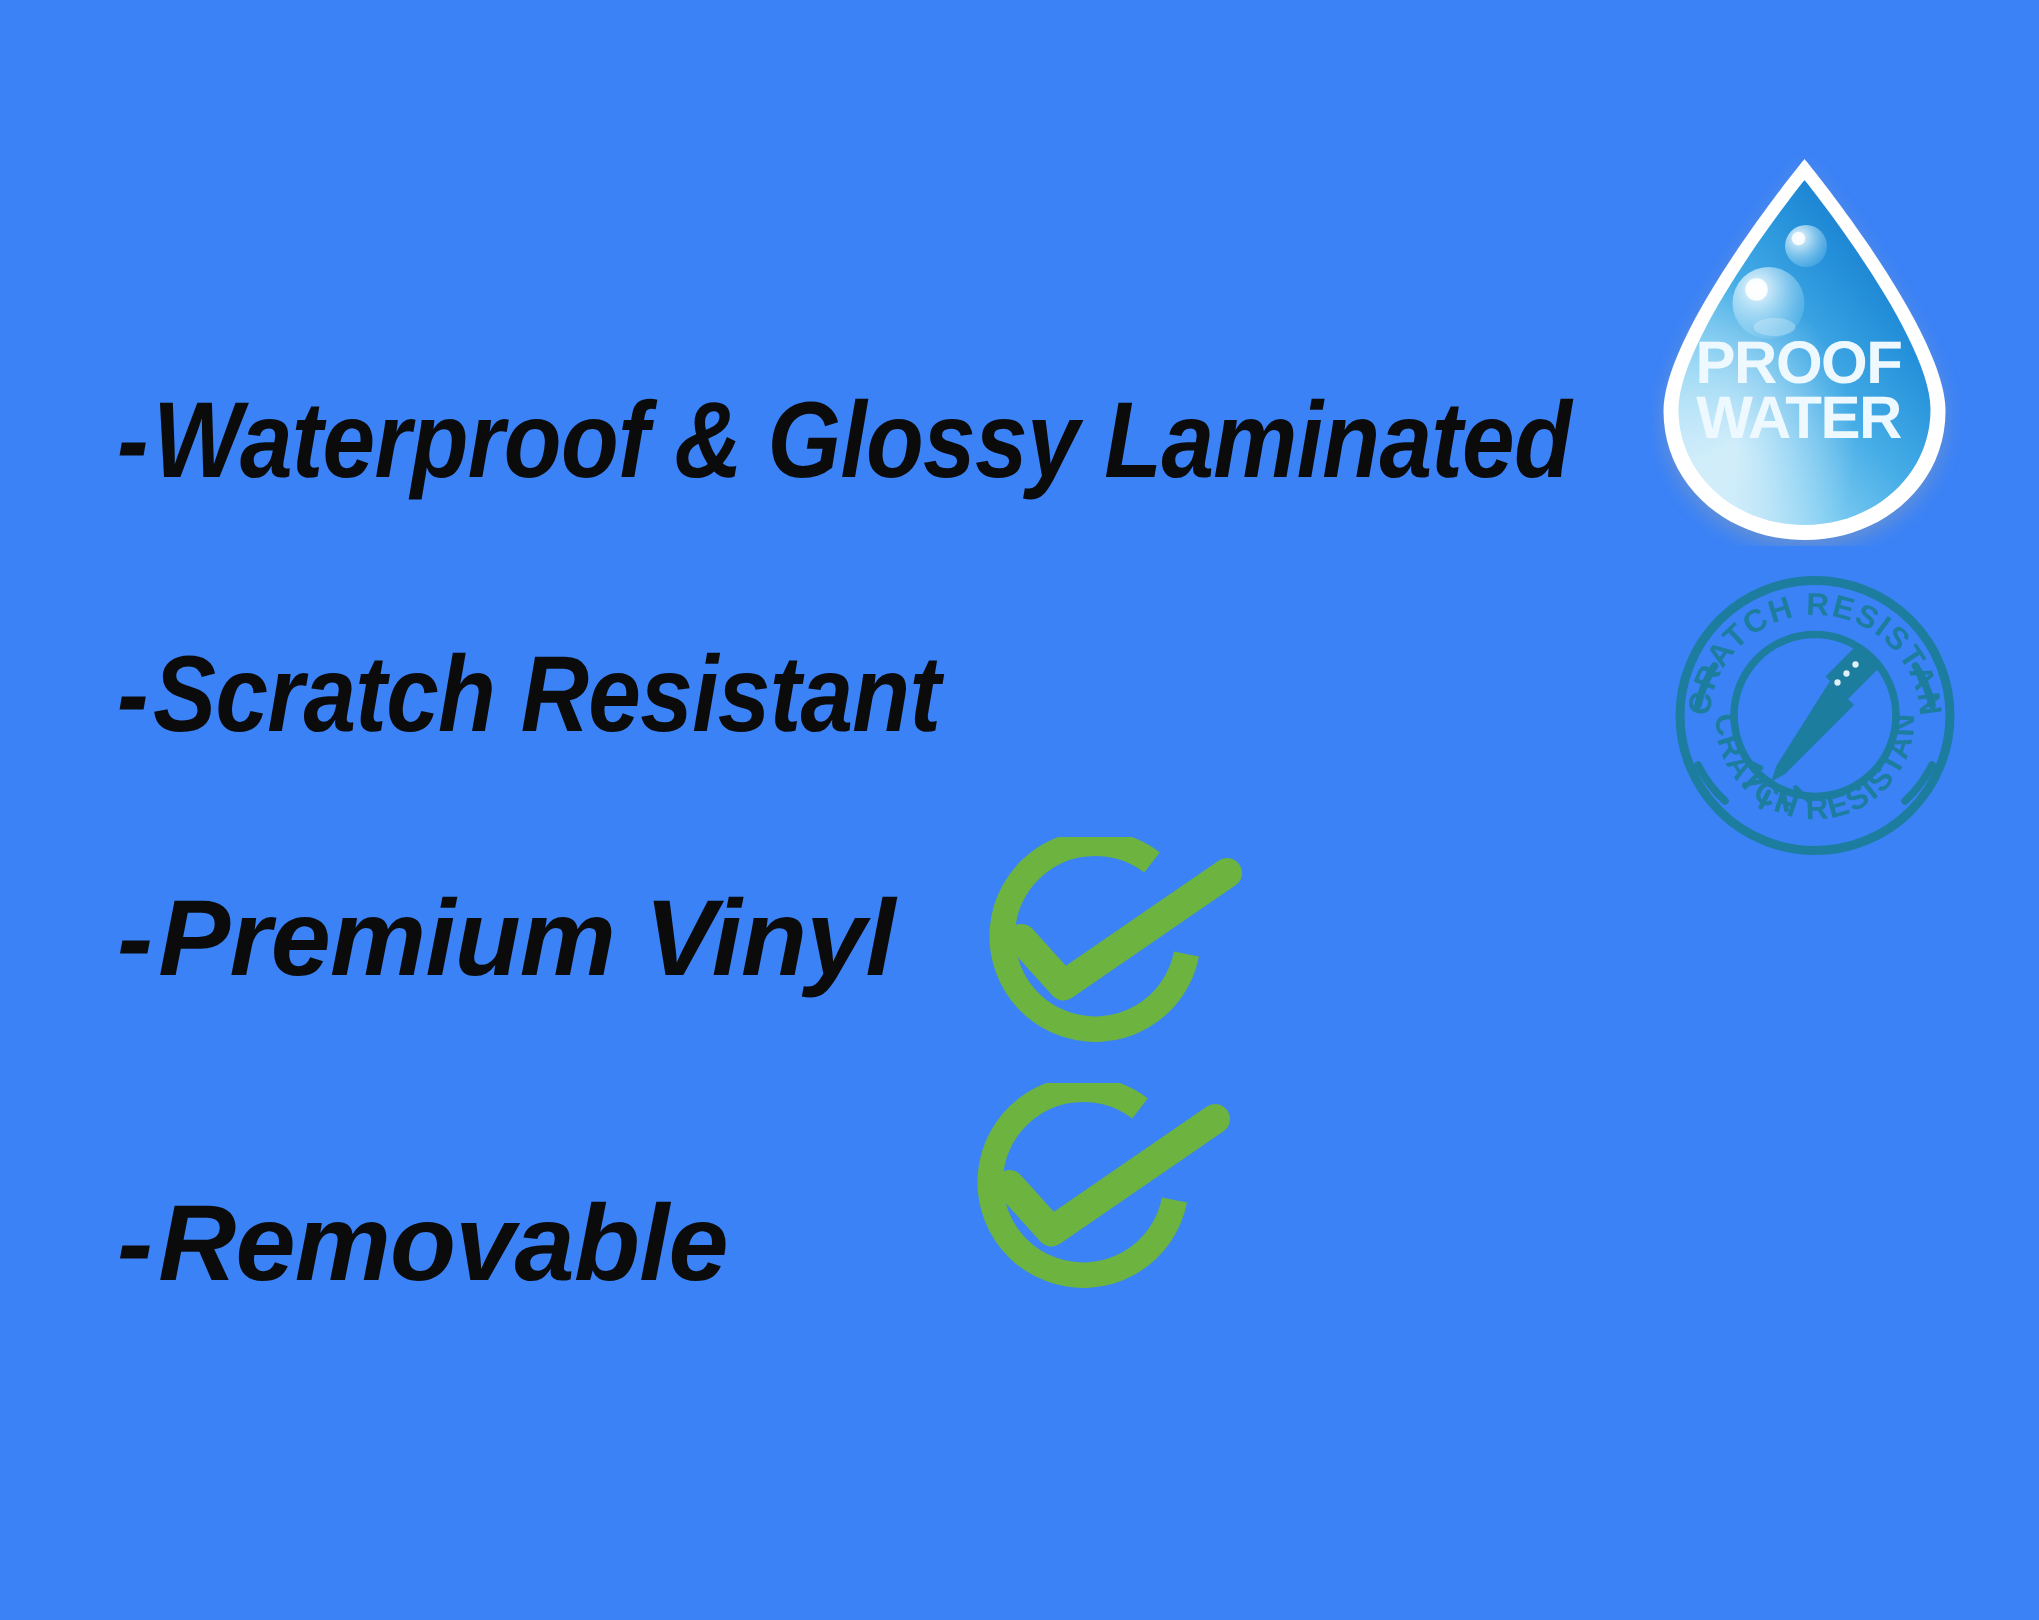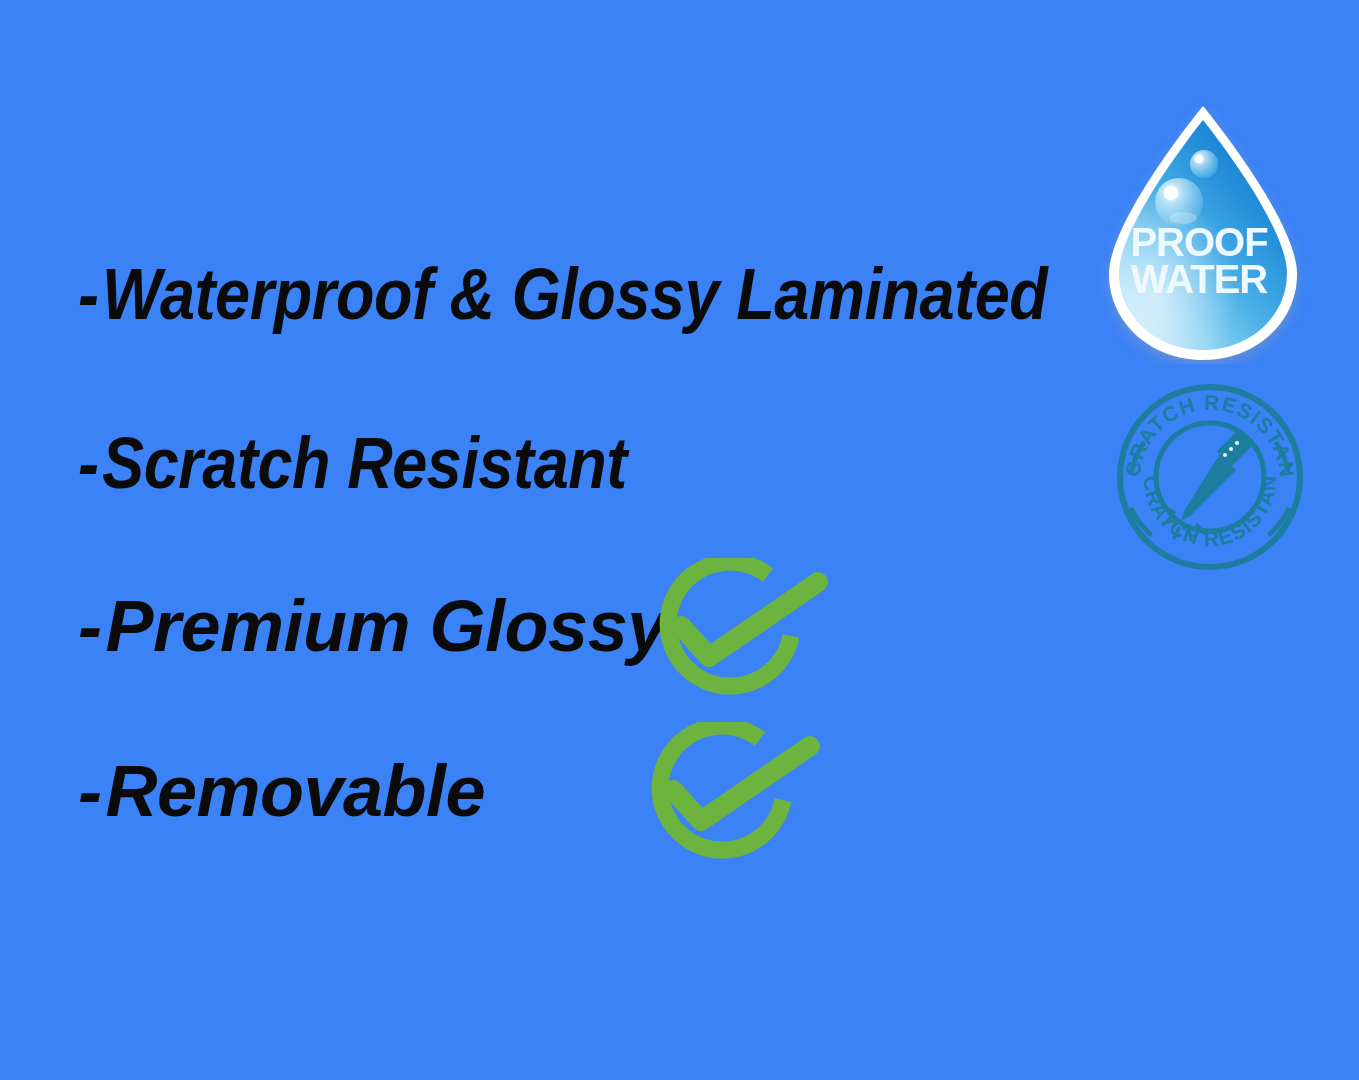--- a/index.html
+++ b/index.html
@@ -108,24 +108,24 @@
 
     <div class="feature-line condensed l0" style="color: rgb(11, 11, 11);">
       <span class="dash">-</span><span>Waterproof &amp; Glossy Laminated</span>
     </div>
 
     <div class="feature-line condensed l1" style="color: rgb(11, 11, 11);">
       <span class="dash">-</span><span>Scratch Resistant</span>
     </div>
 
     <div class="feature-line l2" style="color: rgb(11, 11, 11);">
-      <span class="dash">-</span><span>Premium Glossy</span>
-    </div>
-
-    <div class="feature-line l3" style="color: rgb(11, 11, 11);">
+      <span class="dash">-</span><span>Premium Vinyl</span>
+    </div>
+
+    <div class="feature-line l3" style="color: rgb(11, 11, 11); margin-top: 38px;">
       <span class="dash">-</span><span>Removable</span>
     </div>
 
   </div>
 
   <div class="badge-waterproof">
     <svg viewBox="0 0 208 262" xmlns="http://www.w3.org/2000/svg">
       <defs>
         <linearGradient id="dropGrad" x1="0.12" y1="0.92" x2="0.86" y2="0.06">
           <stop offset="0%" stop-color="#b9e4f8"></stop>

